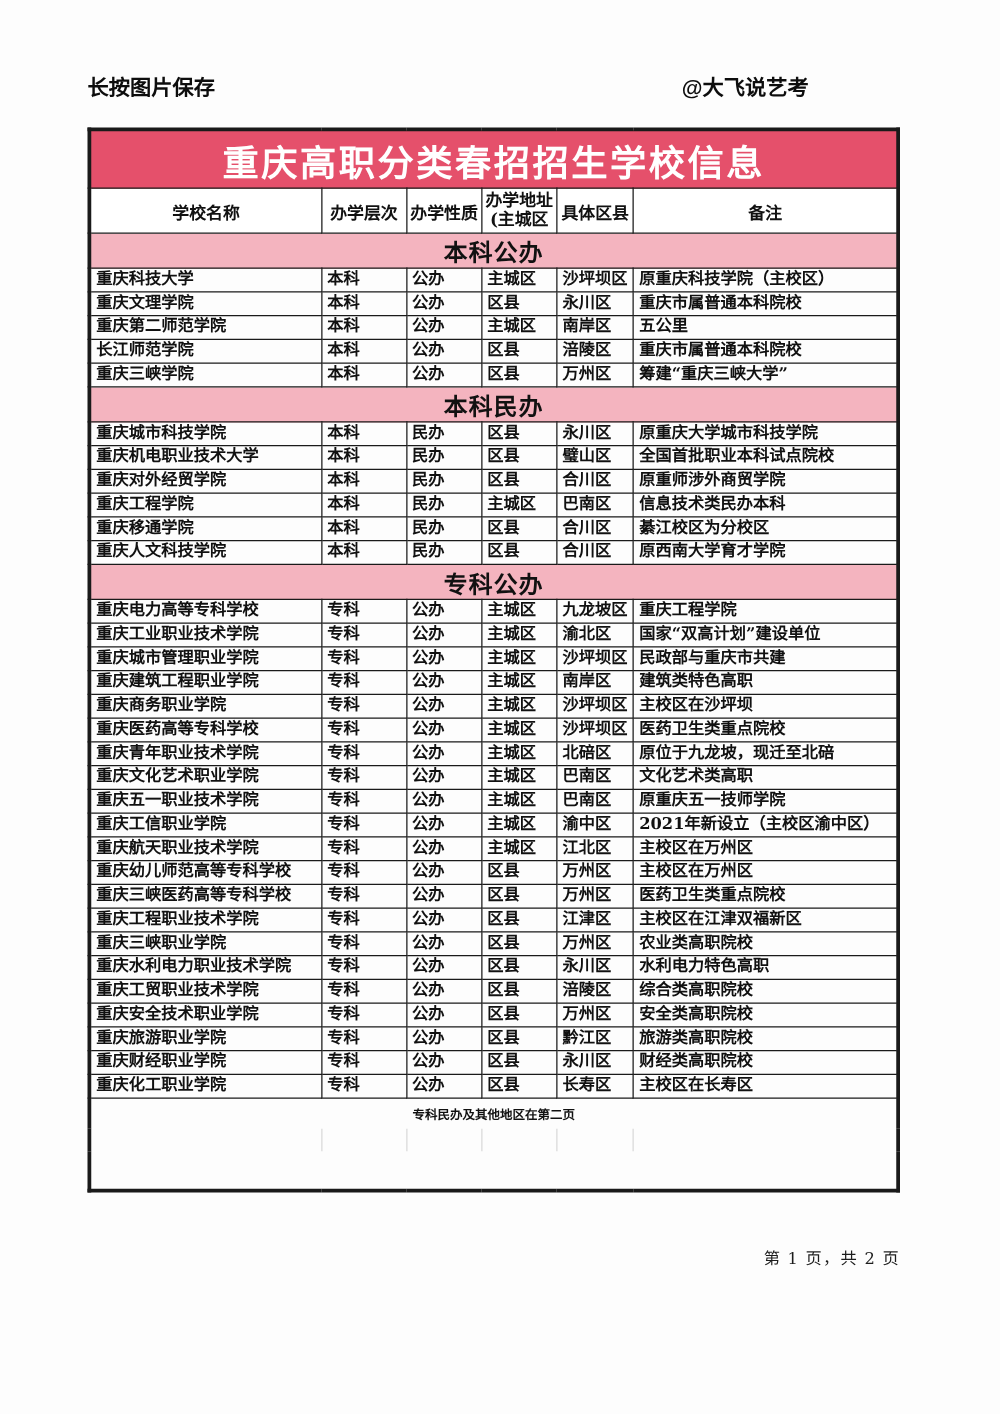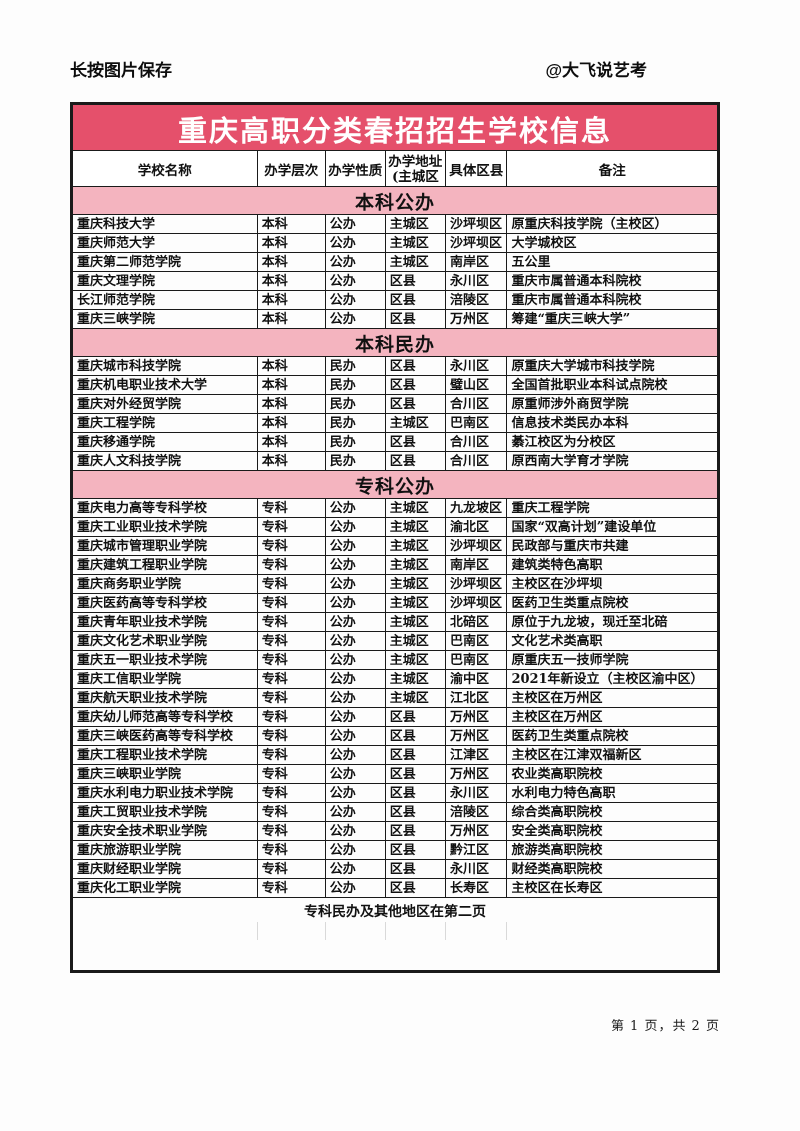--- a/index.html
+++ b/index.html
@@ -73,21 +73,21 @@
     line-height:16px;
     padding:1px 3px 1px 4px;
     text-align:left;
     vertical-align:middle;
     white-space:nowrap;
     overflow:hidden;
   }
   .note-row td{
     border-bottom:none;
     text-align:center;
-    font-size:14px;
+    font-size:10px;
     font-weight:700;
     height:24px;
     vertical-align:middle;
   }
   .ghost-row td{
     border:none;
     border-right:1px solid var(--ghost-line);
     height:18px;
   }
   .ghost-row td:last-child{border-right:none;}
@@ -141,45 +141,37 @@
 
   <tr class="data-row">
     <td>重庆科技大学</td>
     <td>本科</td>
     <td>公办</td>
     <td>主城区</td>
     <td>沙坪坝区</td>
     <td>原重庆科技学院（主校区）</td>
   </tr>
 
-  <tr class="data-row">
-    <td>重庆师范大学</td>
-    <td>本科</td>
-    <td>公办</td>
-    <td>主城区</td>
-    <td>沙坪坝区</td>
-    <td>大学城校区</td>
+
+  <tr class="data-row">
+    <td>重庆文理学院</td>
+    <td>本科</td>
+    <td>公办</td>
+    <td>区县</td>
+    <td>永川区</td>
+    <td>重庆市属普通本科院校</td>
   </tr>
 
   <tr class="data-row">
     <td>重庆第二师范学院</td>
     <td>本科</td>
     <td>公办</td>
     <td>主城区</td>
     <td>南岸区</td>
     <td>五公里</td>
-  </tr>
-
-  <tr class="data-row">
-    <td>重庆文理学院</td>
-    <td>本科</td>
-    <td>公办</td>
-    <td>区县</td>
-    <td>永川区</td>
-    <td>重庆市属普通本科院校</td>
   </tr>
 
   <tr class="data-row">
     <td>长江师范学院</td>
     <td>本科</td>
     <td>公办</td>
     <td>区县</td>
     <td>涪陵区</td>
     <td>重庆市属普通本科院校</td>
   </tr>

